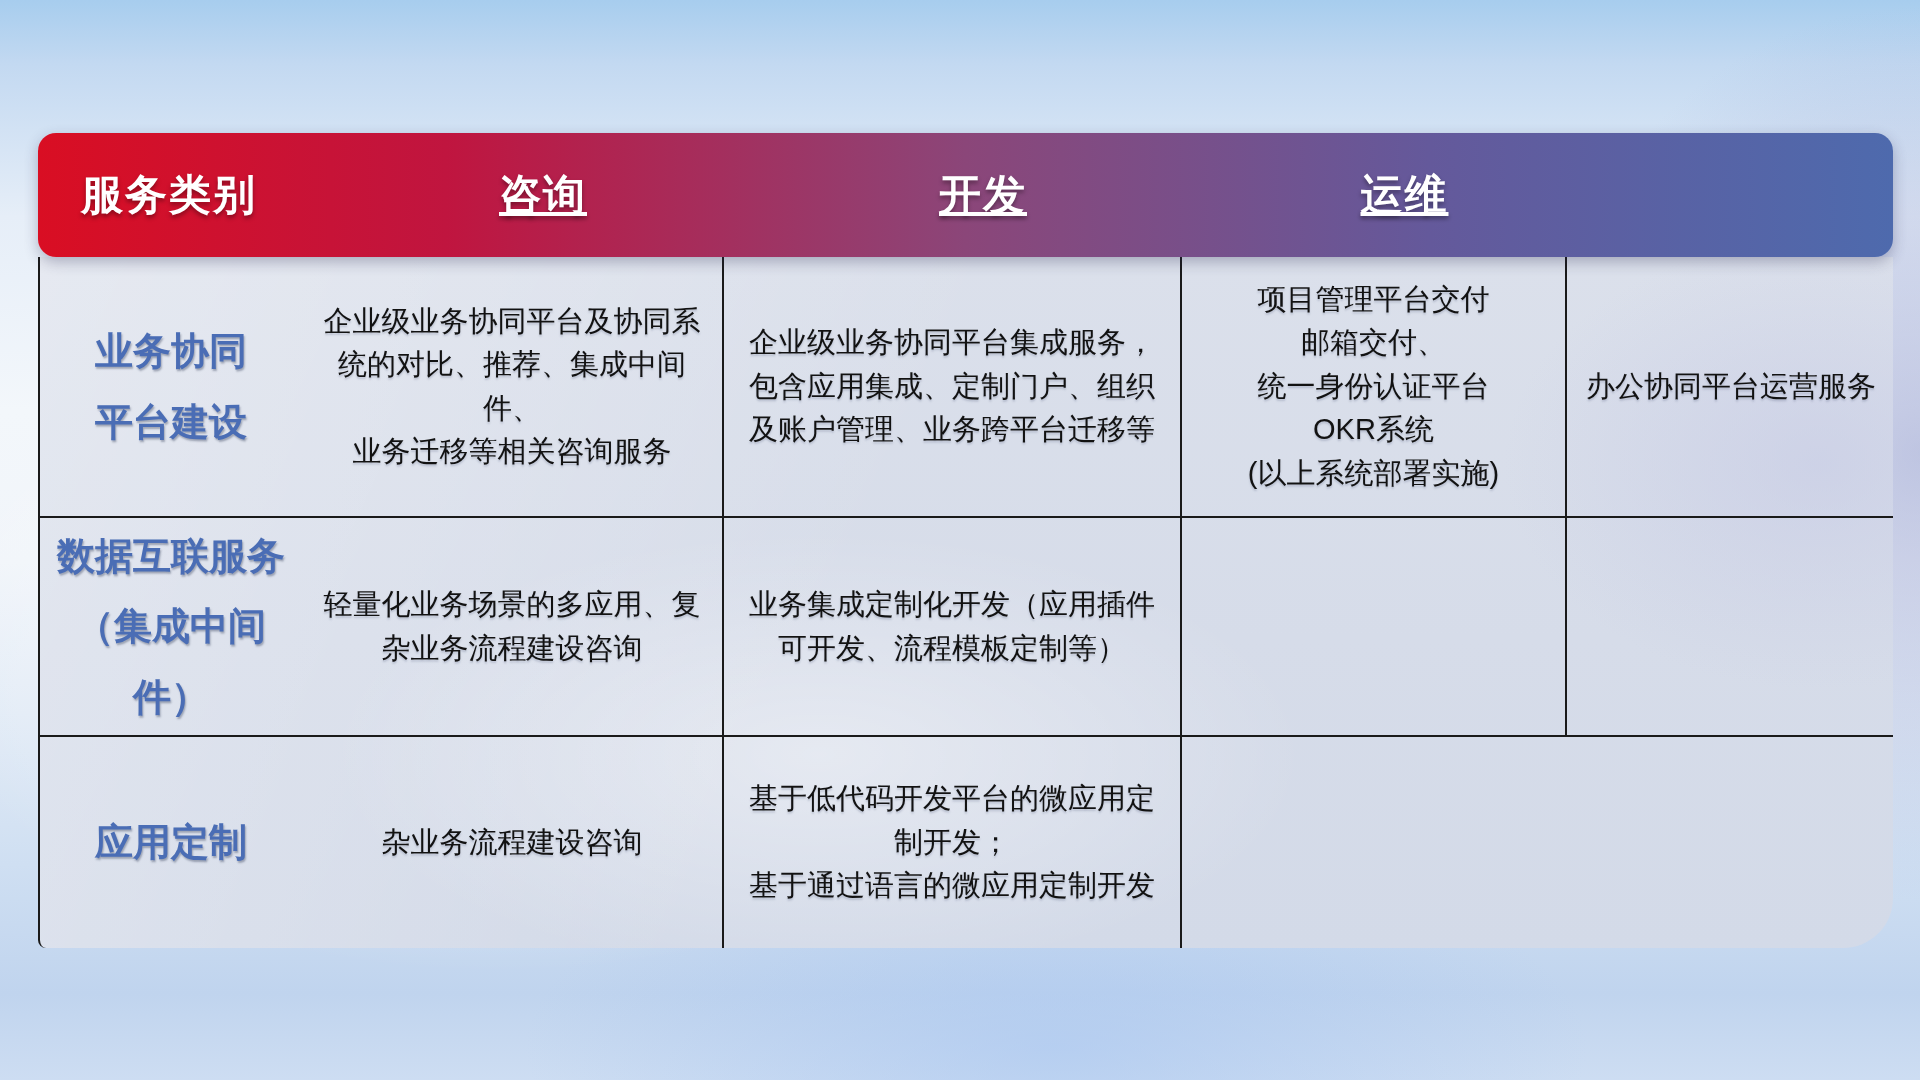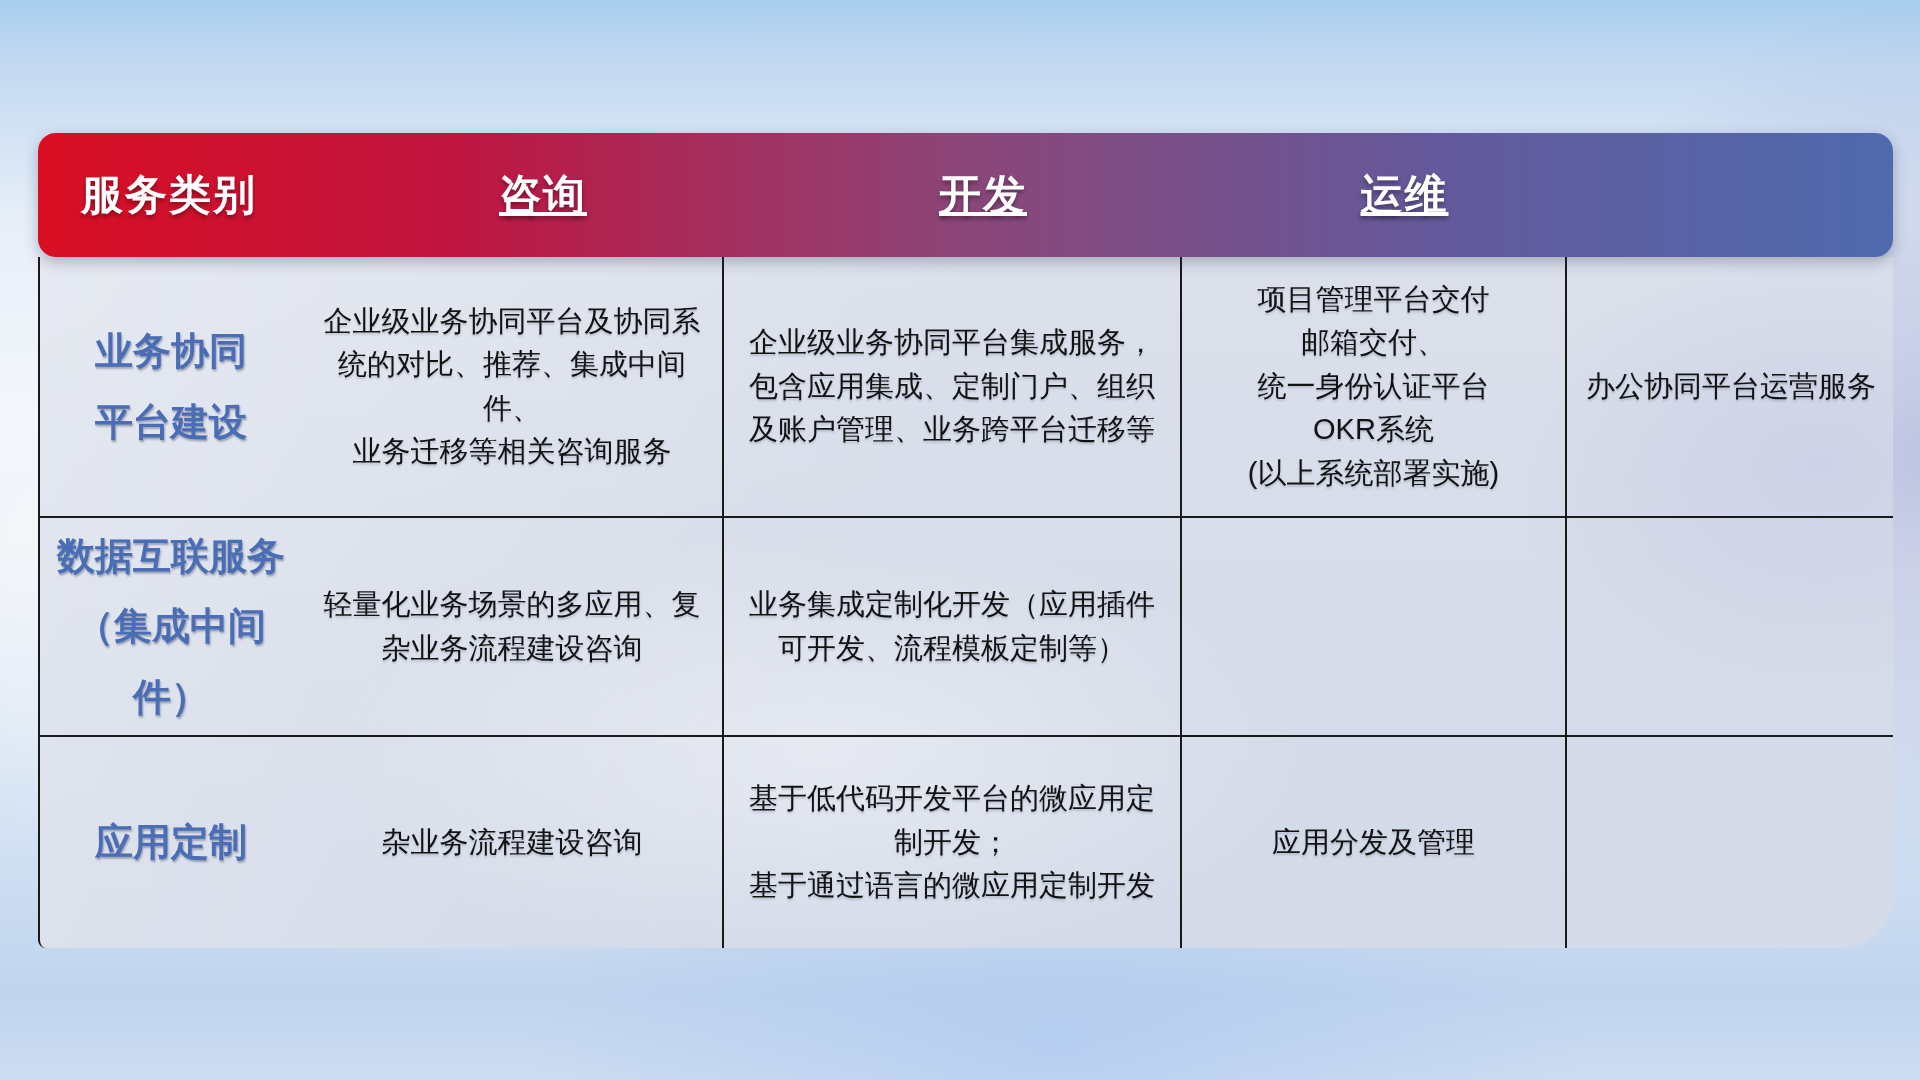--- a/index.html
+++ b/index.html
@@ -95,17 +95,16 @@
     <div class="cell bb br">业务集成定制化开发（应用插件
 可开发、流程模板定制等）</div>
     <div class="cell bb br"></div>
     <div class="cell bb"></div>
 
     <div class="cell cat">应用定制</div>
     <div class="cell br">杂业务流程建设咨询</div>
     <div class="cell br">基于低代码开发平台的微应用定
 制开发；
 基于通过语言的微应用定制开发</div>
-    <div class="cell br">应用分发及管理</div>
     <div class="cell"></div>
   </div>
 
 </div>
 
 </body></html>

